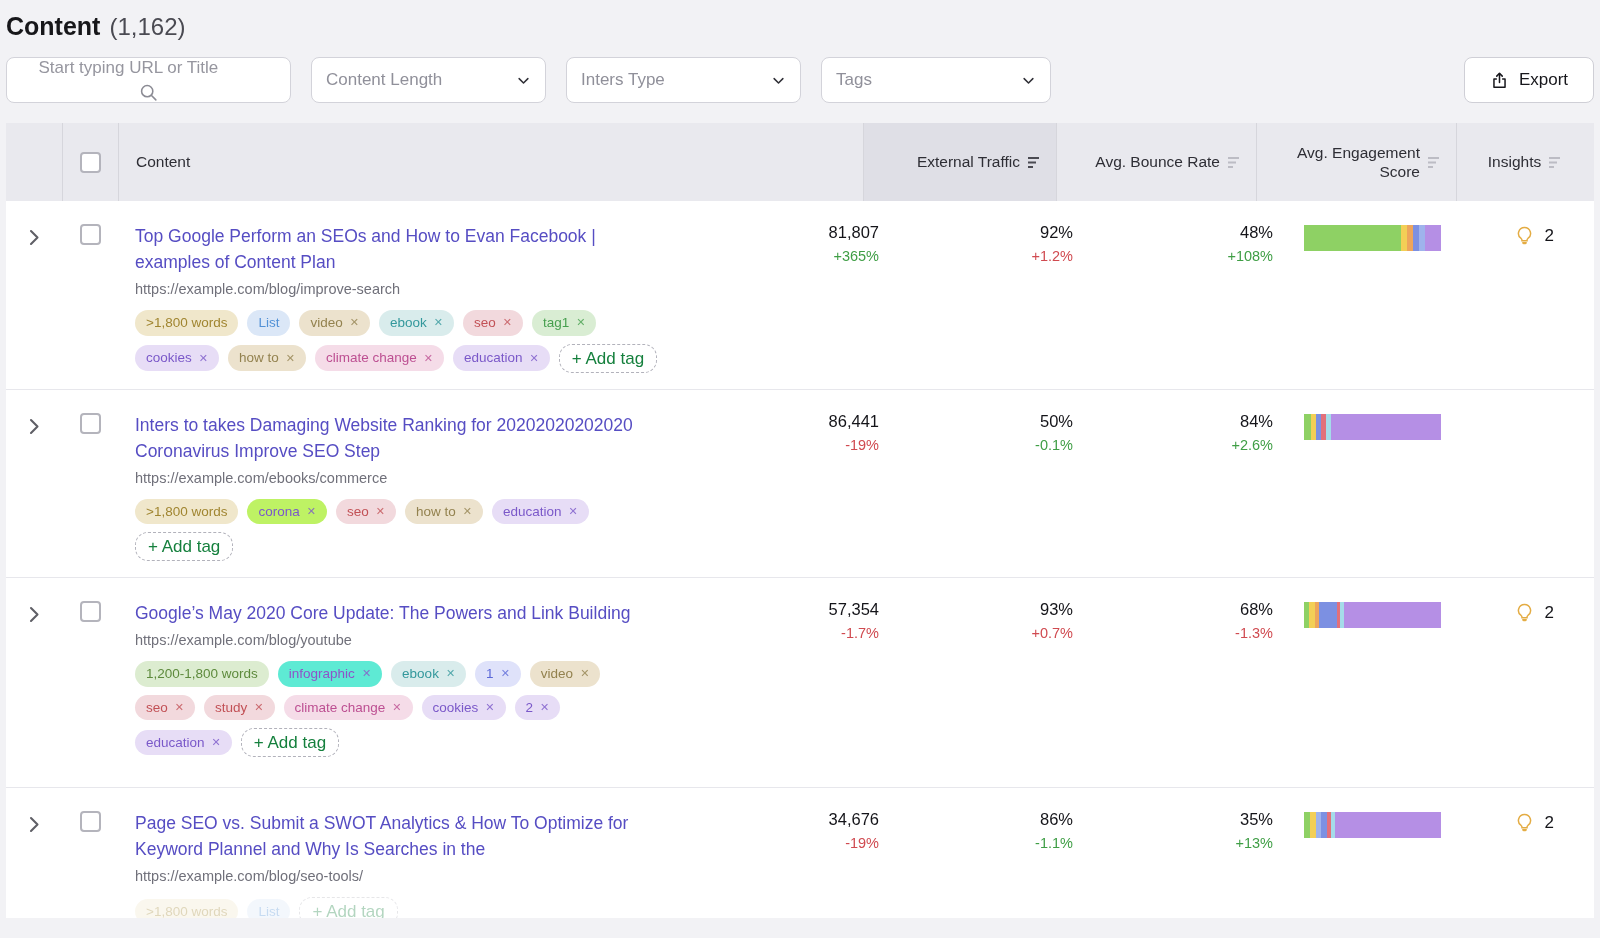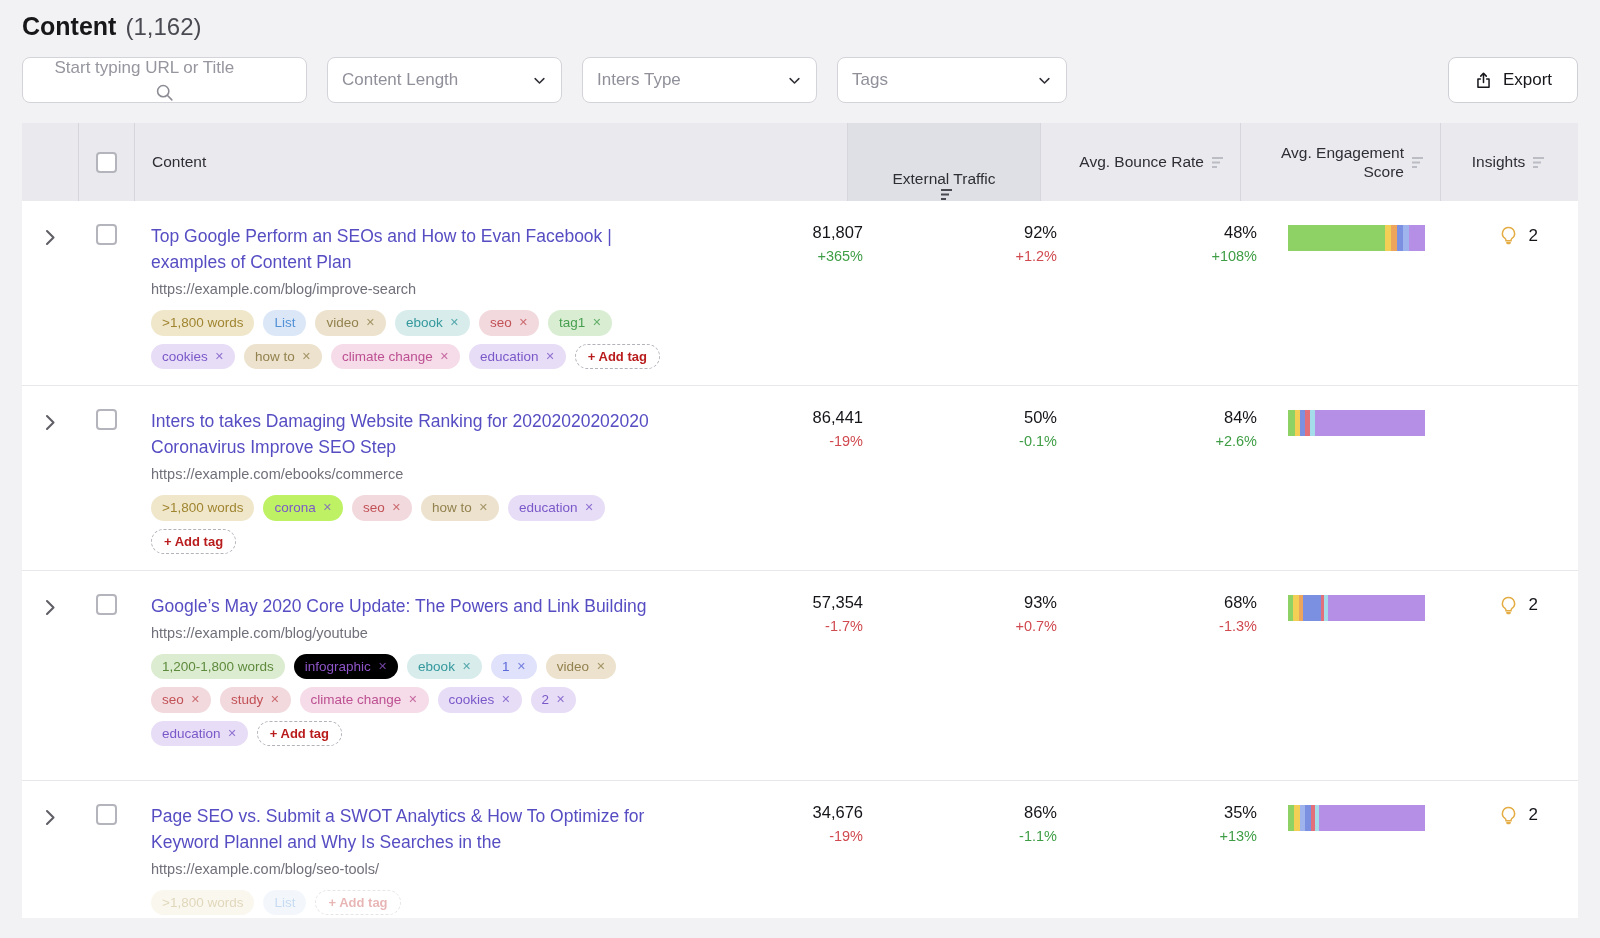--- a/index.html
+++ b/index.html
@@ -2,21 +2,21 @@
 <html><head>
 <meta charset="utf-8">
 <style>
   * { box-sizing: border-box; margin: 0; padding: 0; }
   html,body { width:1600px; height:938px; overflow:hidden; }
   body {
     font-family: "Liberation Sans", sans-serif;
     background:#f2f2f5;
     color:#17171c;
   }
-  .wrap { padding:0 22px; }
+  .wrap { padding:0 6px; }
 
   
   .page-head { padding-top:12px; display:flex; align-items:baseline; gap:9px; }
   .page-title { font-size:25px; font-weight:bold; color:#17171a; }
   .page-count { font-size:24px; font-weight:400; color:#4a4a52; }
 
   
   .filters { display:flex; align-items:center; gap:20px; margin-top:16px; }
   .ctrl {
     height:46px; background:#fff; border:1px solid #d3d3da; border-radius:8px;
@@ -56,21 +56,21 @@
   .col-check  { width:56px; display:flex; justify-content:center; }
   .col-content{ flex:1; padding:0 14px 0 17px; min-width:0; }
   .col-traffic{ width:193px; }
   .col-bounce { width:200px; }
   .col-engagement { width:200px; }
   .col-sources{ width:163px; padding:0 14px 0 11px; }
   .col-insights{ width:138px; display:flex; justify-content:flex-end; padding-right:40px; }
 
   .thead .col-expand,.thead .col-check { padding:0; justify-content:center; align-items:center; display:flex; }
   .th.num { justify-content:flex-end; text-align:right; }
-  .th.sorted { background:#dfdfe6;flex-direction:column; }
+  .th.sorted { background:#dfdfe6; }
   .th .two-line { max-width:136px; text-align:right; line-height:19px; }
   .sort-icon { margin-left:7px; flex:none; }
 
   .checkbox {
     width:21px; height:21px; background:#fff; border:2px solid #b4b4bc;
     border-radius:4px; display:inline-block; cursor:pointer; margin-top:1px;
   }
   .expand-btn { background:none; border:none; cursor:pointer; padding:4px; margin-top:2px; }
 
   .title {
@@ -82,22 +82,22 @@
   .tags.faded { opacity:.32; }
   .tag-line { display:flex; gap:9px; margin-top:8px; align-items:center; }
   .tag-line:first-child { margin-top:0; }
   .pill {
     display:inline-flex; align-items:center; font-size:13.5px; line-height:1;
     padding:6px 11px; border-radius:13px; cursor:pointer; white-space:nowrap;
     font-family:"Liberation Sans", sans-serif;
   }
   .pill-x { margin-left:7px; font-size:11px; opacity:.8; cursor:pointer; }
   .add-tag {
-    background:transparent; border:1.5px dashed #b2b2bb; color:#b91c1c;
-    font-size:13px; padding:5px 12px; border-radius:13px;font-weight:bold;
+    background:transparent; border:1.5px dashed #b2b2bb; color:#15803d;
+    font-size:17px; padding:5px 12px; border-radius:13px;
   }
 
   .metric { text-align:right; padding-right:14px; }
   .col-bounce.metric,.col-engagement.metric { padding-right:20px; }
   .metric .val { font-size:16.5px; color:#141419; }
   .metric .delta { margin-top:6px; font-size:14.5px; }
 
   .bar { display:flex; width:137px; height:26px; margin-top:2px; overflow:hidden; }
   .bar span { height:100%; display:block; }
 
@@ -370,21 +370,21 @@
             <span class="checkbox"></span>
           </div>
     <div class="col-content">
       <a class="title">Google’s May 2020 Core Update: The Powers and Link Building</a>
       <div class="url">https://example.com/blog/youtube</div>
       <div class="tags">
               <div class="tag-line">
                 <span class="pill" style="background: rgb(220, 236, 208); color: rgb(93, 138, 60);">
                   <span>1,200-1,800 words</span>
                 </span>
-                <span class="pill" style="background: #000000; color: rgb(142, 84, 200);">
+                <span class="pill" style="background: #5eead4; color: rgb(142, 84, 200);">
                   <span>infographic</span>
                   <span class="pill-x">✕</span>
                 </span>
                 <span class="pill" style="background: rgb(217, 236, 236); color: rgb(51, 152, 156);">
                   <span>ebook</span>
                   <span class="pill-x">✕</span>
                 </span>
                 <span class="pill" style="background: rgb(223, 226, 250); color: rgb(91, 104, 216);">
                   <span>1</span>
                   <span class="pill-x">✕</span>

